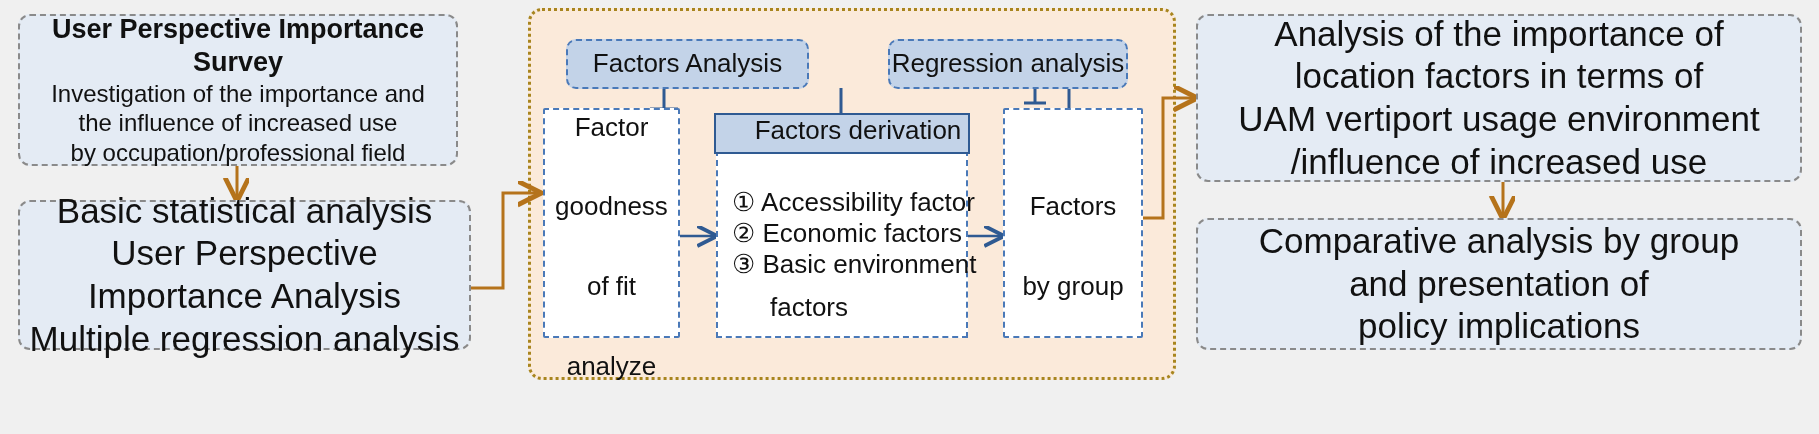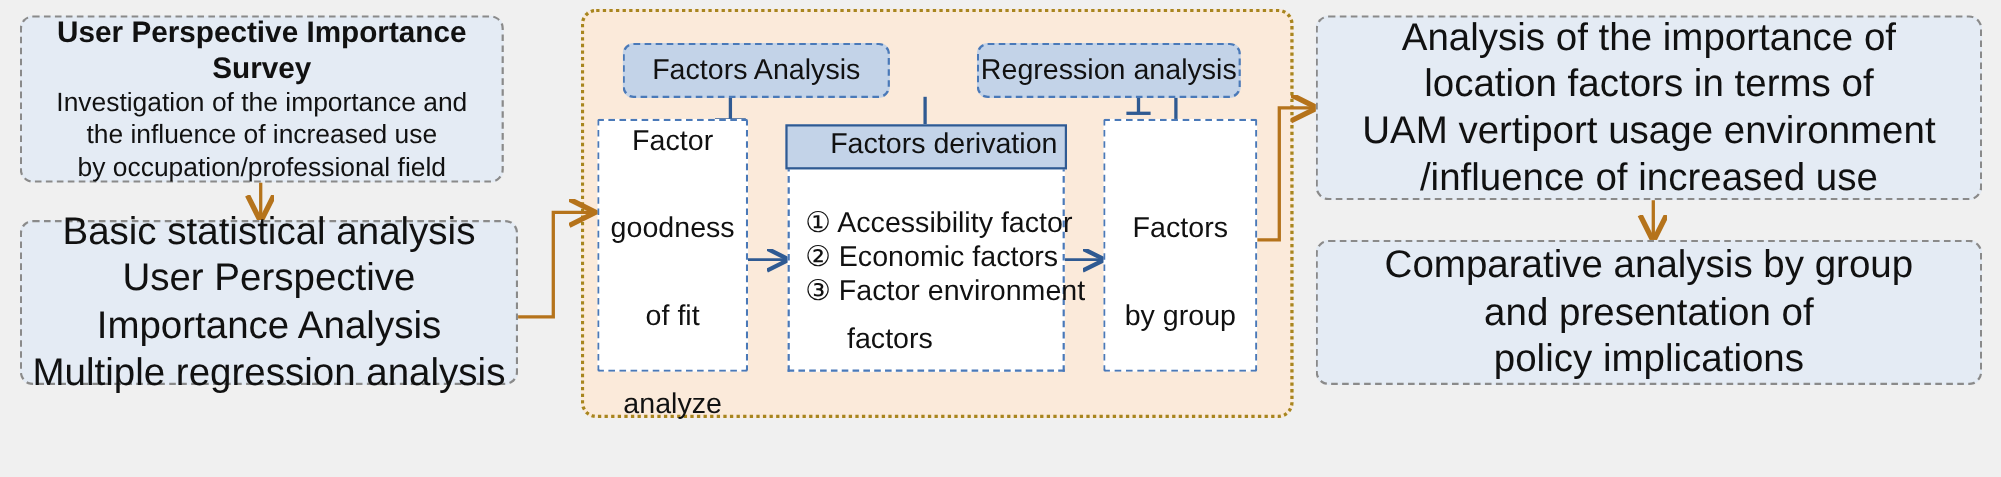--- a/index.html
+++ b/index.html
@@ -165,21 +165,21 @@
       <div class="t-proc">goodness</div>
       <div class="t-proc">of fit</div>
       <div class="t-proc">analyze</div>
     </div>
   </div>
 
   <div class="derive-wrap" style="left:716px;top:150px;width:252px;height:188px;">
     <div class="stack-l" style="height:100%;padding-top:22px;">
       <div class="t-list li">① Accessibility factor</div>
       <div class="t-list li">② Economic factors</div>
-      <div class="t-list li">③ Factor environment</div>
+      <div class="t-list li">③ Basic environment</div>
       <div class="t-list li indent">factors</div>
     </div>
   </div>
   <div class="derive-head" style="left:714px;top:113px;width:256px;height:41px;">
     <span class="t-hdr">Factors derivation</span>
   </div>
 
   <div class="box white-dash" style="left:1003px;top:108px;width:140px;height:230px;">
     <div class="stack">
       <div class="t-proc">Factors</div>

